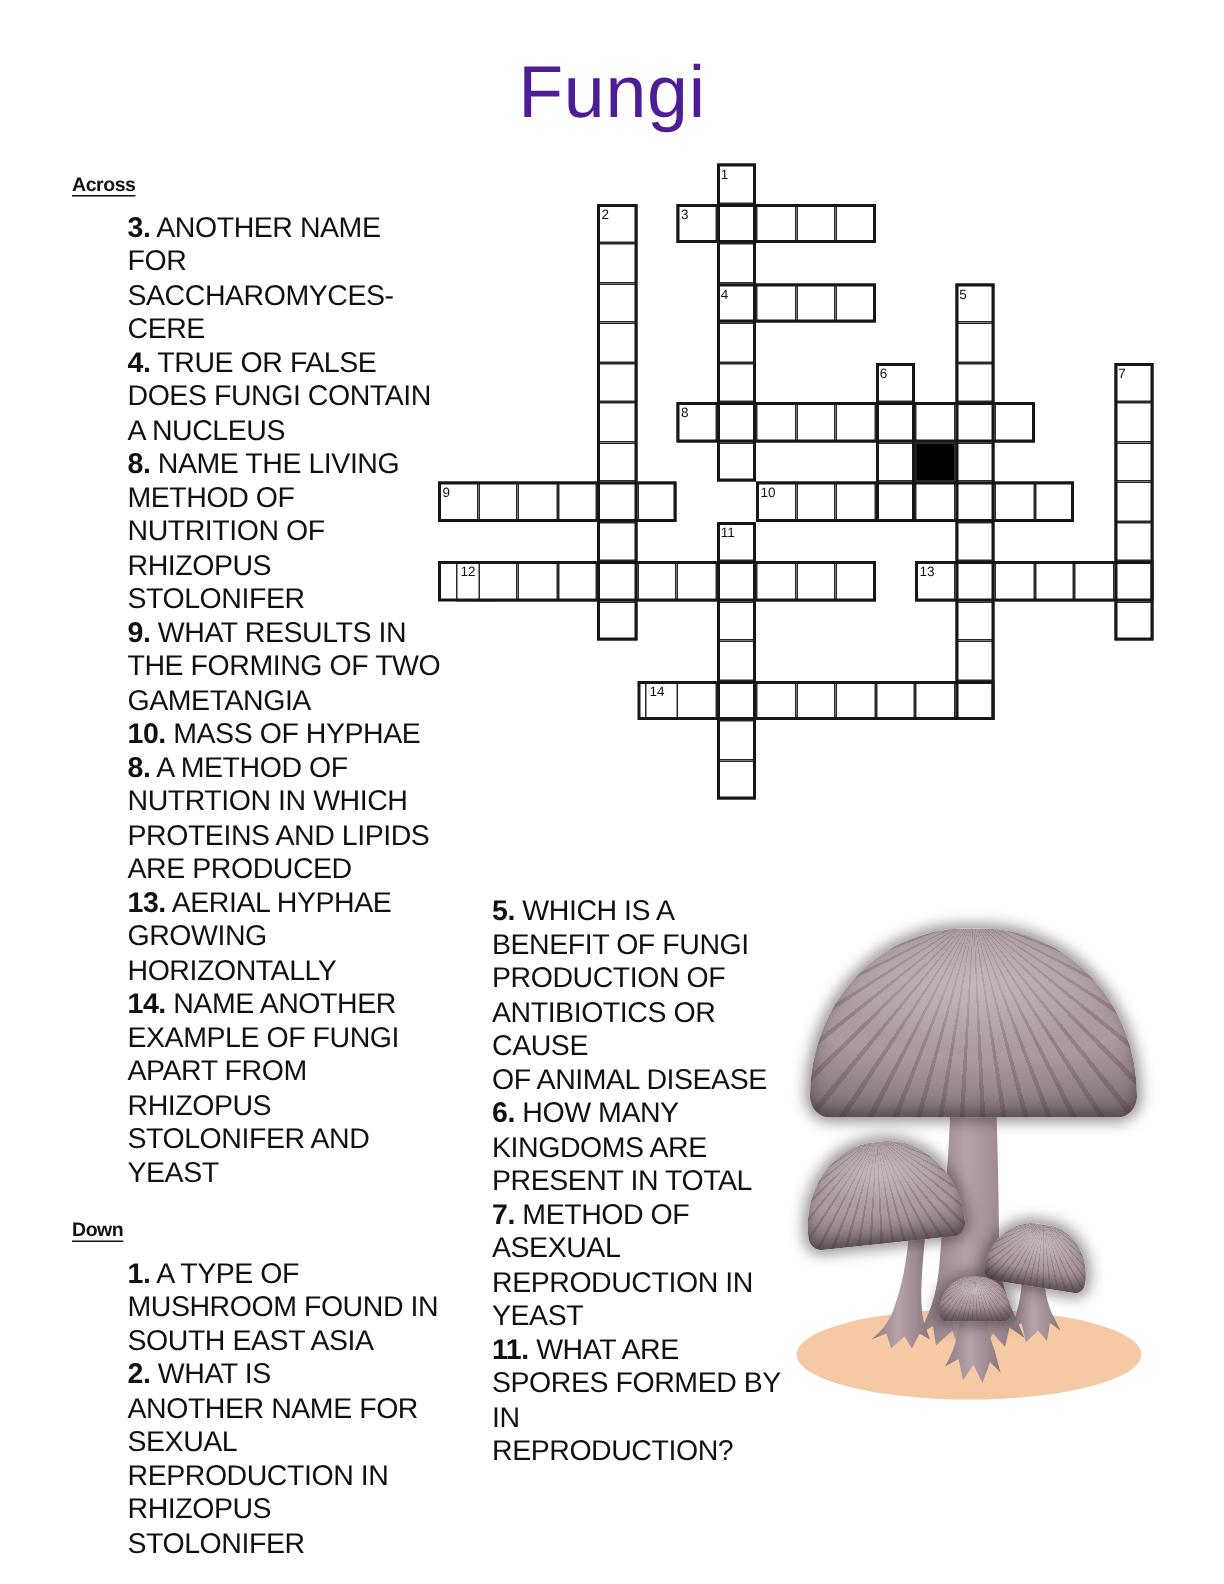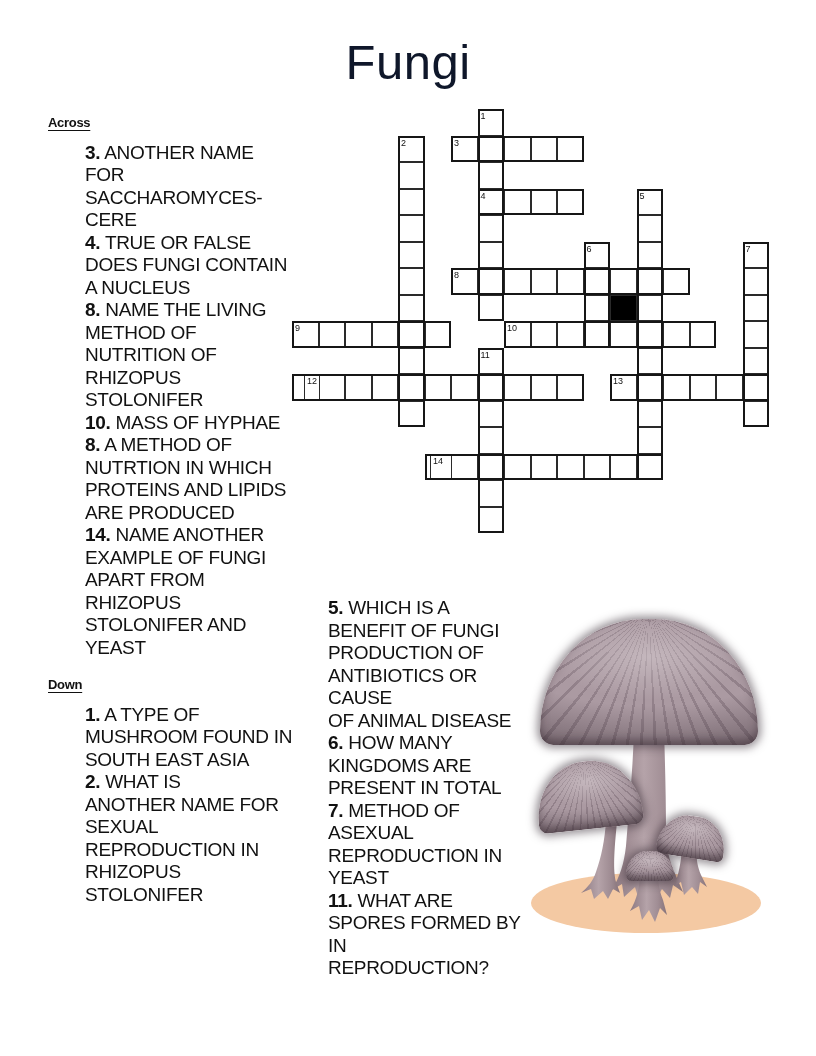--- a/index.html
+++ b/index.html
@@ -3,21 +3,21 @@
 <meta charset="utf-8">
 <style>
   * { margin:0; padding:0; box-sizing:border-box; }
   html,body { background:#ffffff; }
   body { width:816px; height:1056px; position:relative; overflow:hidden;
          font-family:"Liberation Sans", sans-serif; color:#111; }
 
   .page { position:absolute; inset:0; background:#fff; }
 
   .title { position:absolute; top:34px; left:0; width:816px; text-align:center;
-           font-size:49px; font-weight:400; letter-spacing:0.5px; color:#0f172a; }
+           font-size:49px; font-weight:400; letter-spacing:0.5px; color:#4c1d95; }
 
   
   .clue-col { position:absolute; font-size:19px; line-height:22.5px; letter-spacing:-0.3px; }
   .clues-left { left:48px; top:112px; width:248px; }
   .clues-col2 { left:291px; top:597px; width:250px; }
 
   .clue-heading { font-size:13px; font-weight:700; text-decoration:underline;
                   text-underline-offset:3px; margin-bottom:7px; }
   .clue-heading.down-h { margin-top:15px; }
 
@@ -65,25 +65,31 @@
         <div class="clue"><span class="clue-num">3.</span><span class="clue-text"> ANOTHER NAME
 FOR
 SACCHAROMYCES-CERE</span></div>
         <div class="clue"><span class="clue-num">4.</span><span class="clue-text"> TRUE OR FALSE
 DOES FUNGI CONTAIN
 A NUCLEUS</span></div>
         <div class="clue"><span class="clue-num">8.</span><span class="clue-text"> NAME THE LIVING
 METHOD OF
 NUTRITION OF
 RHIZOPUS STOLONIFER</span></div>
+        <div class="clue"><span class="clue-num">9.</span><span class="clue-text"> WHAT RESULTS IN
+THE FORMING OF TWO
+GAMETANGIA</span></div>
         <div class="clue"><span class="clue-num">10.</span><span class="clue-text"> MASS OF HYPHAE</span></div>
         <div class="clue"><span class="clue-num">8.</span><span class="clue-text"> A METHOD OF
 NUTRTION IN WHICH
 PROTEINS AND LIPIDS
 ARE PRODUCED</span></div>
+        <div class="clue"><span class="clue-num">13.</span><span class="clue-text"> AERIAL HYPHAE
+GROWING
+HORIZONTALLY</span></div>
         <div class="clue"><span class="clue-num">14.</span><span class="clue-text"> NAME ANOTHER
 EXAMPLE OF FUNGI
 APART FROM RHIZOPUS
 STOLONIFER AND
 YEAST</span></div>
       </div>
     <div class="clue-heading down-h">Down</div>
     <div>
         <div class="clue"><span class="clue-num">1.</span><span class="clue-text"> A TYPE OF
 MUSHROOM FOUND IN

